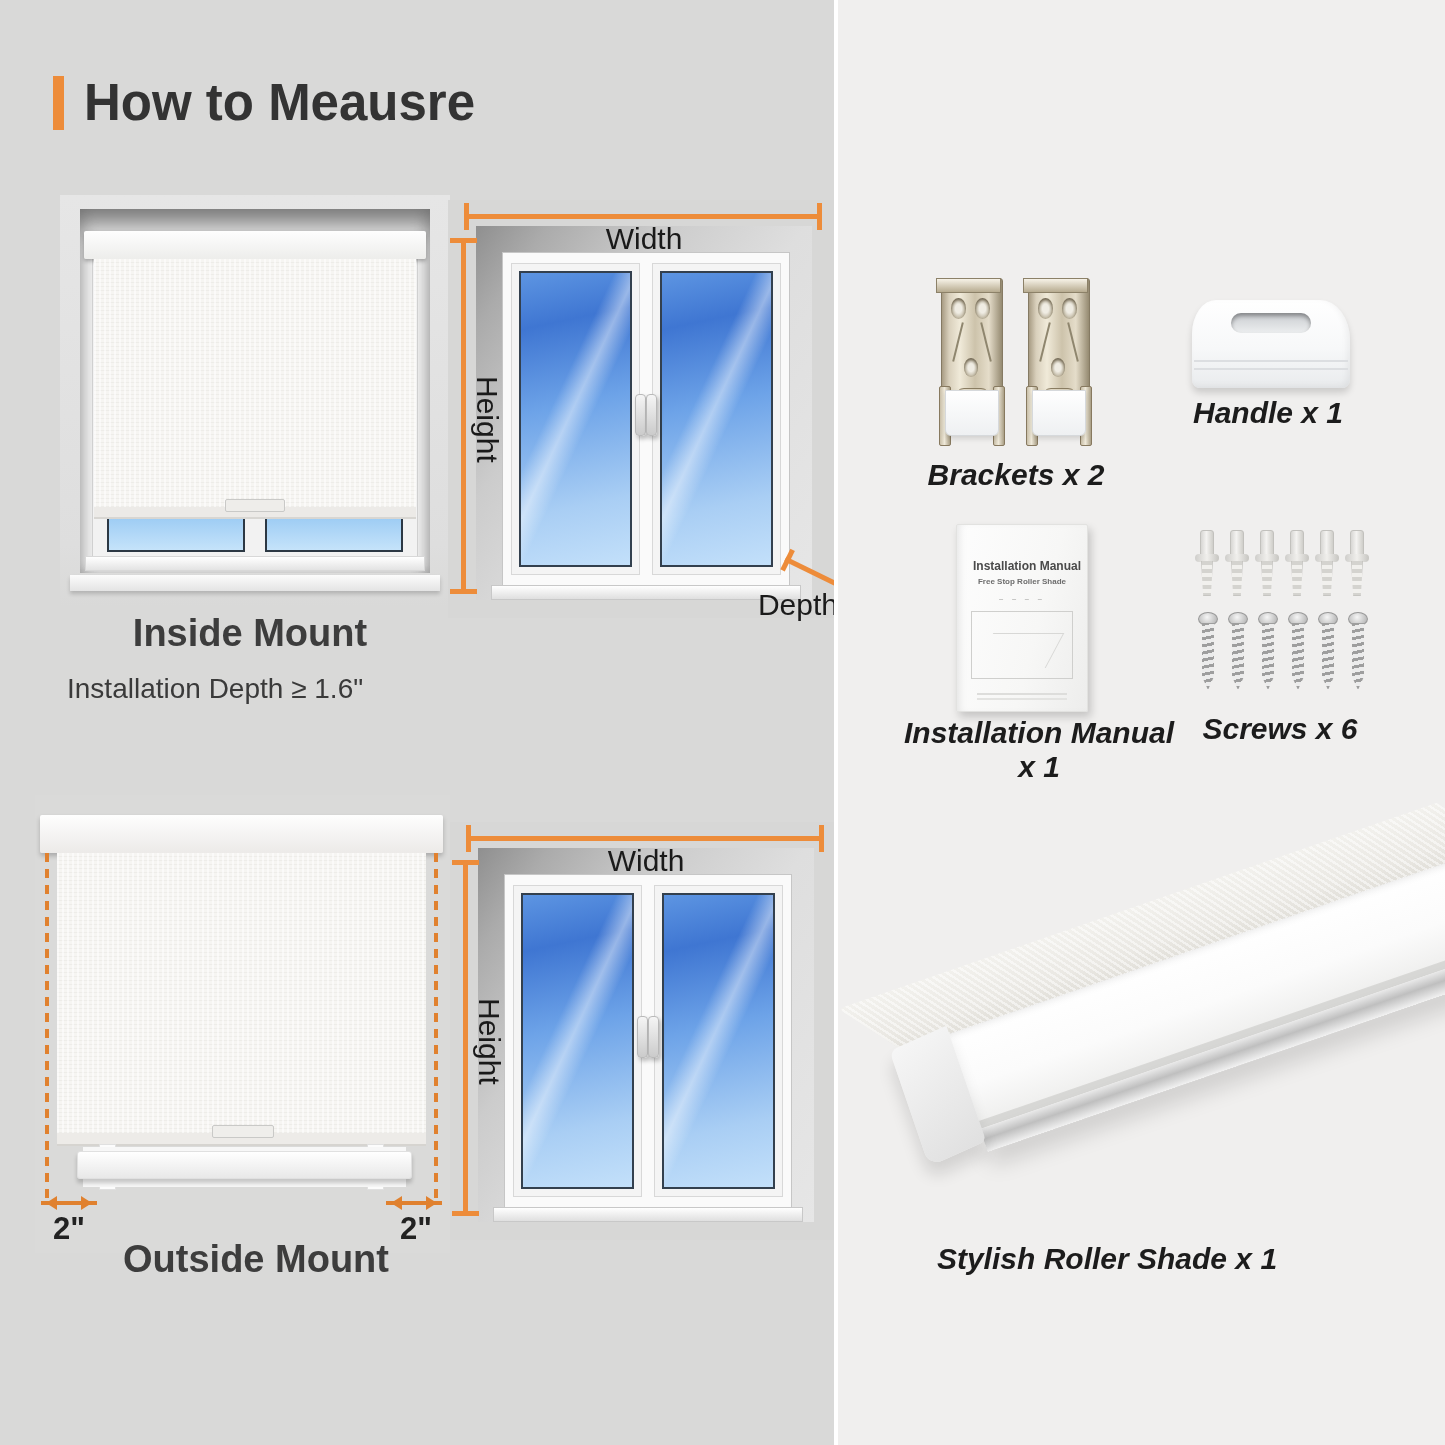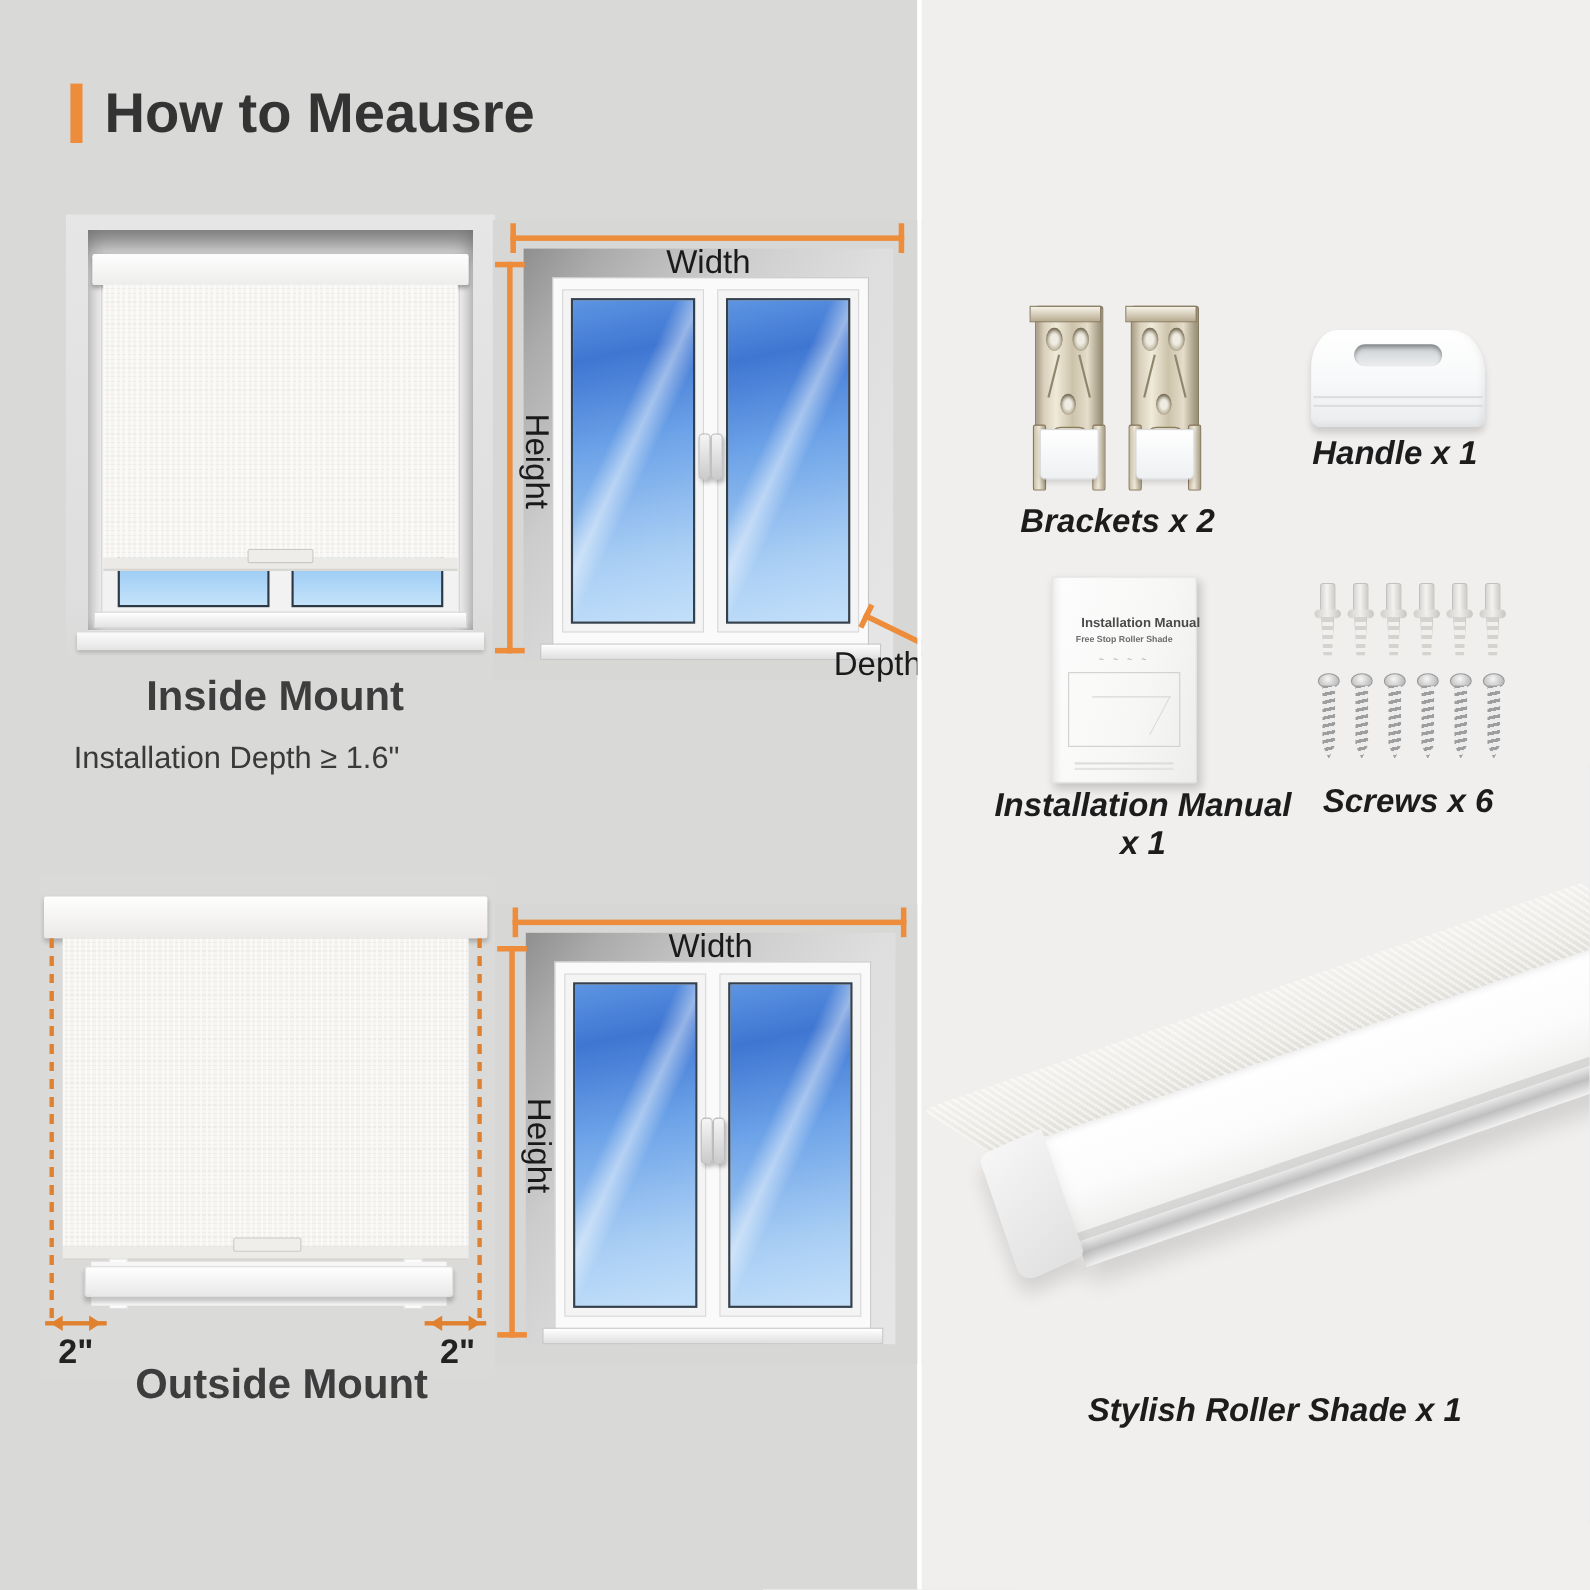--- a/index.html
+++ b/index.html
@@ -3,21 +3,21 @@
 <meta charset="utf-8">
 <style>
   html,body{margin:0;padding:0;}
   .canvas{position:relative;width:1445px;height:1445px;overflow:hidden;
           font-family:"Liberation Sans","DejaVu Sans",sans-serif;color:#333;}
   
   .left-panel{position:absolute;left:0;top:0;width:834px;height:1445px;background:#d9d9d8;}
   .divider{position:absolute;left:834px;top:0;width:4px;height:1445px;background:#ffffff;}
   .right-panel{position:absolute;left:838px;top:0;width:607px;height:1445px;background:#f0efee;}
   
-  .sec-head{position:absolute;display:flex;align-items:center;margin-left:11px;}
+  .sec-head{position:absolute;display:flex;align-items:center;}
   .accent-bar{width:11px;background:#ED8C3A;margin-right:20px;}
   .sec-head h1{margin:0;font-weight:bold;color:#333;line-height:1.05;letter-spacing:0;}
   .head-left{left:53px;top:76px;}
   .head-left .accent-bar{height:54px;}
   .head-left h1{font-size:51px;}
   .head-right{left:877px;top:86px;}
   .head-right .accent-bar{height:50px;}
   .head-right h1{font-size:47px;}
   .sub-head{position:absolute;font-size:38px;font-weight:bold;color:#3d3d3d;text-align:center;}
   .body-lines{position:absolute;font-size:28px;color:#3a3a3a;line-height:35px;}
@@ -131,21 +131,21 @@
      background:linear-gradient(180deg,#ffffff 0%,#f7f8f9 55%,#e9ebed 100%);
      box-shadow:0 5px 7px rgba(0,0,0,.15), inset -3px -2px 6px rgba(0,0,0,.05);}
   .hd-slot{position:absolute;left:50%;transform:translateX(-50%);top:13px;width:80px;height:20px;border-radius:10px;
      background:linear-gradient(#c9ccd0,#eceeef);box-shadow:inset 0 3px 4px rgba(0,0,0,.35);}
   .hd-line{position:absolute;left:2px;right:2px;height:2px;background:#dcdee1;}
   .hd-line.g1{bottom:26px;} .hd-line.g2{bottom:18px;}
   
   .manualimg{position:absolute;left:956px;top:524px;width:130px;height:186px;border:1px solid #e2e2e0;border-radius:2px;
      background:linear-gradient(105deg,#fdfdfd 0%,#f7f7f6 60%,#ededec 100%);
      box-shadow:3px 5px 9px rgba(0,0,0,.18), inset 7px 0 8px -5px rgba(0,0,0,.10);}
-  .mn-title{position:absolute;top:34px;left:4px;width:100%;text-align:right;font-size:12px;font-weight:bold;color:#4a4a4a;}
+  .mn-title{position:absolute;top:34px;left:16px;width:100%;text-align:left;font-size:12px;font-weight:bold;color:#4a4a4a;}
   .mn-sub{position:absolute;top:52px;left:0;width:100%;text-align:center;font-size:8px;font-weight:bold;color:#6d6d6d;}
   .mn-marks{position:absolute;top:70px;left:0;width:100%;text-align:center;font-size:8px;color:#9a9a98;letter-spacing:3px;}
   .mn-box{position:absolute;left:14px;right:14px;top:86px;height:66px;border:1px solid #cfcfcd;}
   .mn-box::after{content:"";position:absolute;left:12px;bottom:10px;width:70px;height:34px;
      border-top:1px solid #d8d8d6;border-right:1px solid #d8d8d6;transform:skewX(-28deg);}
   .mn-foot{position:absolute;left:20px;right:20px;bottom:16px;height:2px;background:#dddddb;box-shadow:0 5px 0 #e3e3e1;}
   
   .anchor{position:absolute;width:20px;height:66px;top:0;}
   .an-top{position:absolute;left:3px;right:3px;top:0;height:26px;border:1px solid #c2c1bd;border-radius:3px 3px 0 0;
      background:linear-gradient(90deg,#d7d6d3,#f4f3f1 45%,#cfcec9);}
@@ -386,15 +386,15 @@
   </div>
   <div class="caption" style="left:1160px;top:712px;width:240px;">Screws  x 6</div>
 
   <div class="shadebar">
     <div class="sb-top fabric-tex"></div>
     <div class="sb-front"></div>
     <div class="sb-groove"></div>
     <div class="sb-rail"></div>
     <div class="sb-cap"></div>
   </div>
-  <div class="caption" style="left:964px;top:1242px;width:390px;margin-top:24px;">Stylish Roller Shade x 1</div>
+  <div class="caption" style="left:912px;top:1242px;width:390px;">Stylish Roller Shade x 1</div>
 
 </div>
 
 </body></html>

